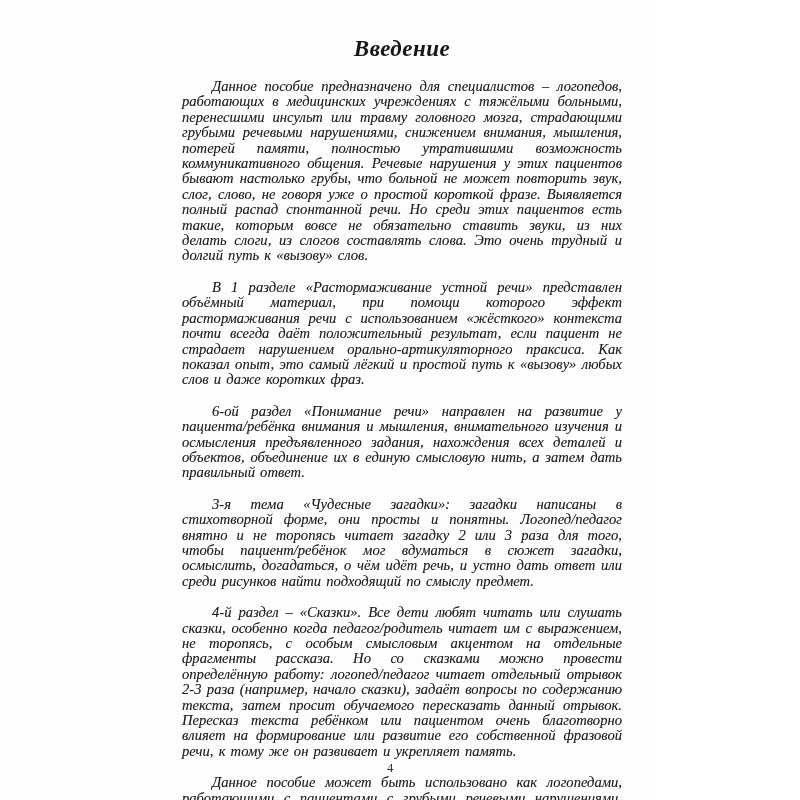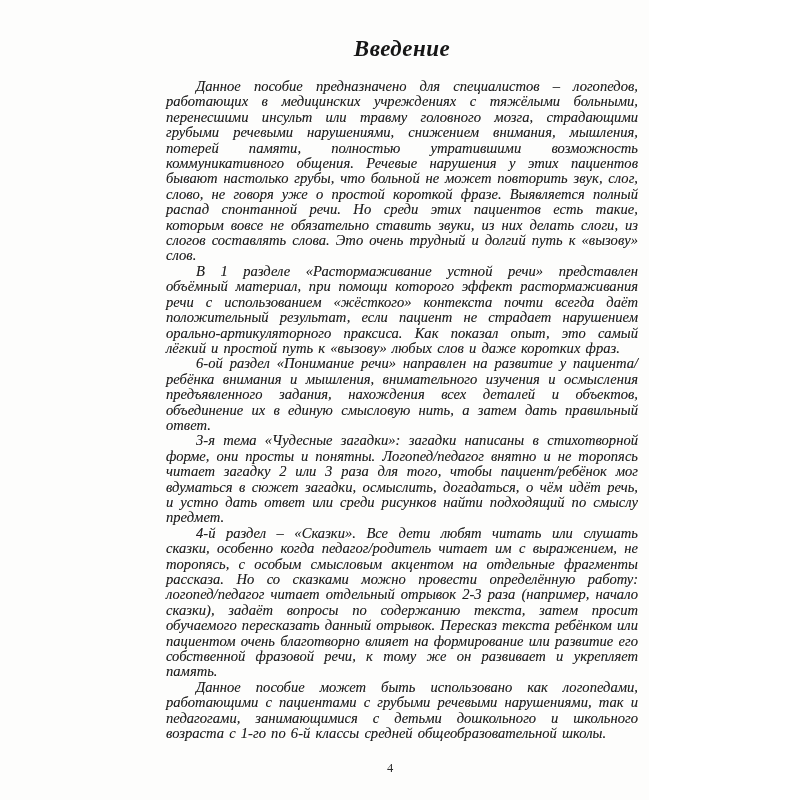--- a/index.html
+++ b/index.html
@@ -30,21 +30,21 @@
     margin: 0 0 17px 0;
     letter-spacing: 0.5px;
     color: #161616;
   }
   .para {
     font-style: italic;
     font-size: 14.6px;
     line-height: 15.4px;
     text-align: justify;
     text-indent: 30px;
-    margin: 0;
+    margin: 16px;
     word-spacing: 1.5px;
     text-shadow: 0 0 0.5px rgba(40,40,40,0.45);
   }
   .signature {
     font-style: italic;
     font-size: 14.6px;
     line-height: 15.4px;
     text-align: right;
     margin-top: 3px;
     word-spacing: 4px;

